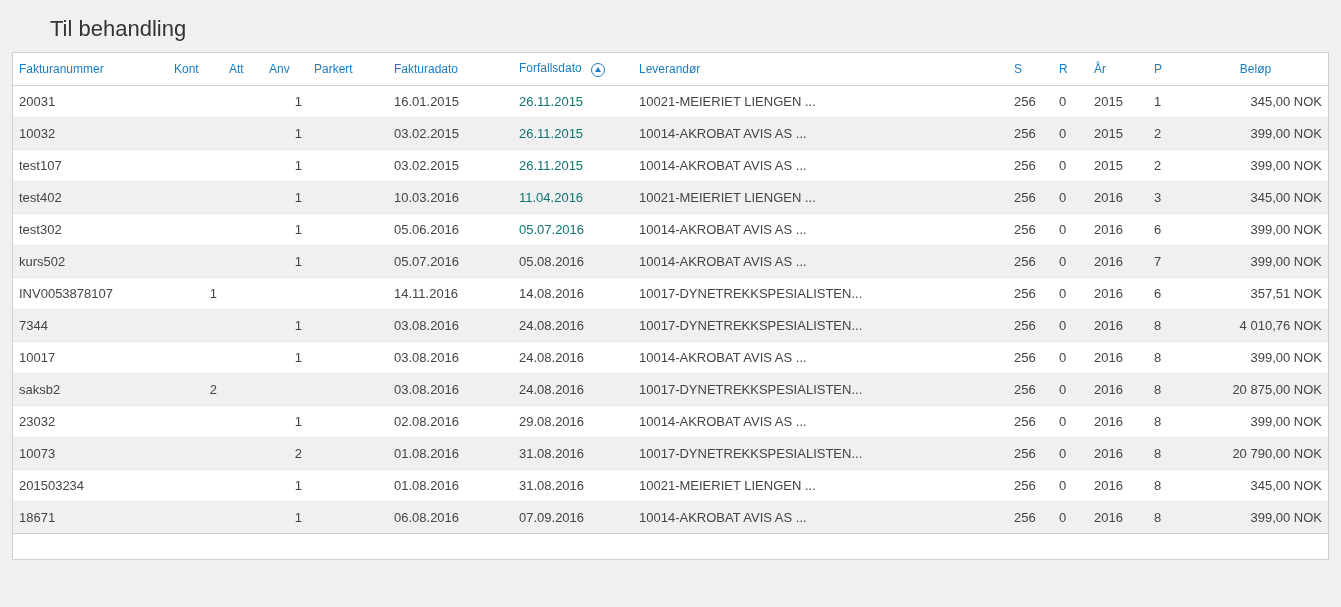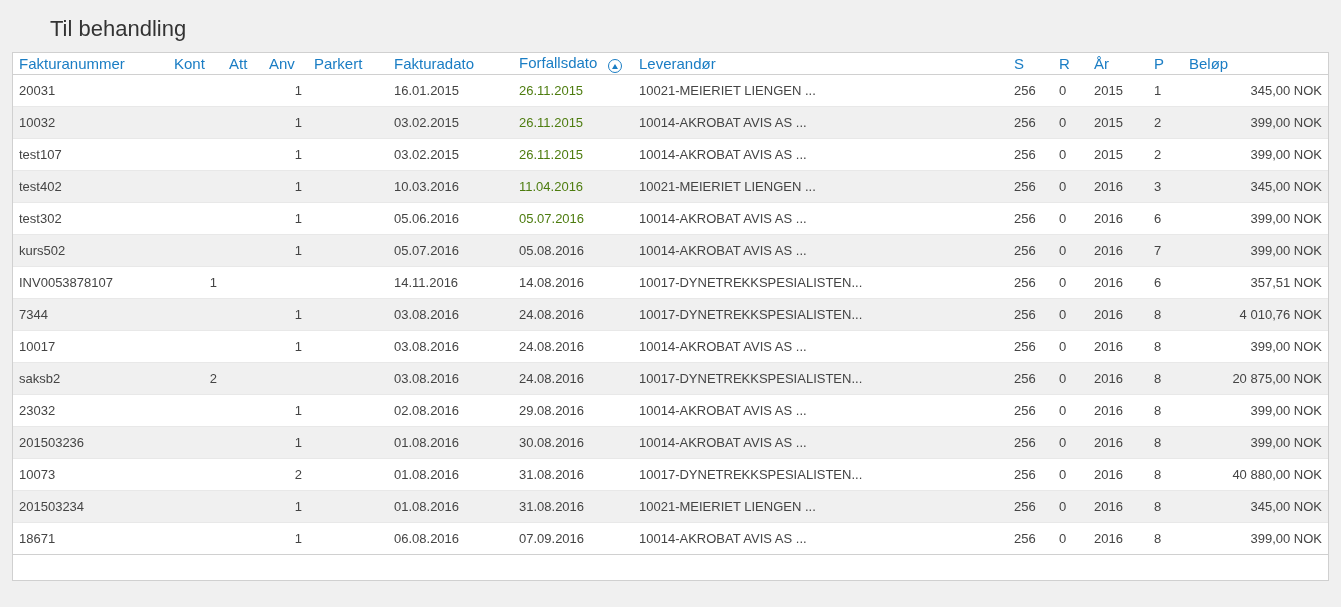--- a/index.html
+++ b/index.html
@@ -24,28 +24,28 @@
     }
     table {
       width: 100%;
       border-collapse: collapse;
       table-layout: fixed;
     }
     thead th {
       font-weight: 400;
       color: #1a7dc4;
       text-align: left;
-      padding: 1px 6px;
+      padding: 8px 6px;
       border-bottom: 1px solid #d0d0d0;
-      font-size: 15px;
+      font-size: 12px;
       white-space: nowrap;
       overflow: hidden;
       position: relative;
     }
-    thead th.num { text-align: left; margin-top: 31px; }
+    thead th.num { text-align: center; margin-top: 31px; }
     thead th .sort-icon {
       display: inline-block;
       margin-left: 6px;
       vertical-align: middle;
     }
     .sort-circle {
       width: 14px;
       height: 14px;
       border: 1px solid #1a7dc4;
       border-radius: 50%;
@@ -65,21 +65,21 @@
       white-space: nowrap;
       overflow: hidden;
       text-overflow: ellipsis;
       color: #444;
       font-size: 13px;
     }
     tbody tr:nth-child(even) td { background: #f0f0f0; }
     tbody tr:nth-child(odd) td { background: #ffffff; }
     td.numcell { text-align: right; }
     td.leftcell { text-align: left; }
-    .overdue { color: #4d7c0f; }
+    .overdue { color: #0f766e; }
     .footer-spacer {
       height: 26px;
       border-top: 1px solid #d0d0d0;
       background: #fff;
     }
     col.c-faktnr { width: 155px; }
     col.c-kont   { width: 55px; }
     col.c-att    { width: 40px; }
     col.c-anv    { width: 45px; }
     col.c-parkert{ width: 80px; }
@@ -298,48 +298,33 @@
           <td class="leftcell">02.08.2016</td>
           <td class="leftcell">29.08.2016</td>
           <td class="leftcell">10014-AKROBAT AVIS AS ...</td>
           <td class="leftcell">256</td>
           <td class="leftcell">0</td>
           <td class="leftcell">2016</td>
           <td class="leftcell">8</td>
           <td class="numcell">399,00 NOK</td>
         </tr>
         <tr>
-          <td class="leftcell">201503236</td>
-          <td class="numcell"></td>
-          <td class="numcell"></td>
-          <td class="numcell">1</td>
-          <td class="leftcell"></td>
-          <td class="leftcell">01.08.2016</td>
-          <td class="leftcell">30.08.2016</td>
-          <td class="leftcell">10014-AKROBAT AVIS AS ...</td>
-          <td class="leftcell">256</td>
-          <td class="leftcell">0</td>
-          <td class="leftcell">2016</td>
-          <td class="leftcell">8</td>
-          <td class="numcell">399,00 NOK</td>
-        </tr>
-        <tr>
           <td class="leftcell">10073</td>
           <td class="numcell"></td>
           <td class="numcell"></td>
           <td class="numcell">2</td>
           <td class="leftcell"></td>
           <td class="leftcell">01.08.2016</td>
           <td class="leftcell">31.08.2016</td>
           <td class="leftcell">10017-DYNETREKKSPESIALISTEN...</td>
           <td class="leftcell">256</td>
           <td class="leftcell">0</td>
           <td class="leftcell">2016</td>
           <td class="leftcell">8</td>
-          <td class="numcell">40 880,00 NOK</td>
+          <td class="numcell">20 790,00 NOK</td>
         </tr>
         <tr>
           <td class="leftcell">201503234</td>
           <td class="numcell"></td>
           <td class="numcell"></td>
           <td class="numcell">1</td>
           <td class="leftcell"></td>
           <td class="leftcell">01.08.2016</td>
           <td class="leftcell">31.08.2016</td>
           <td class="leftcell">10021-MEIERIET LIENGEN ...</td>

